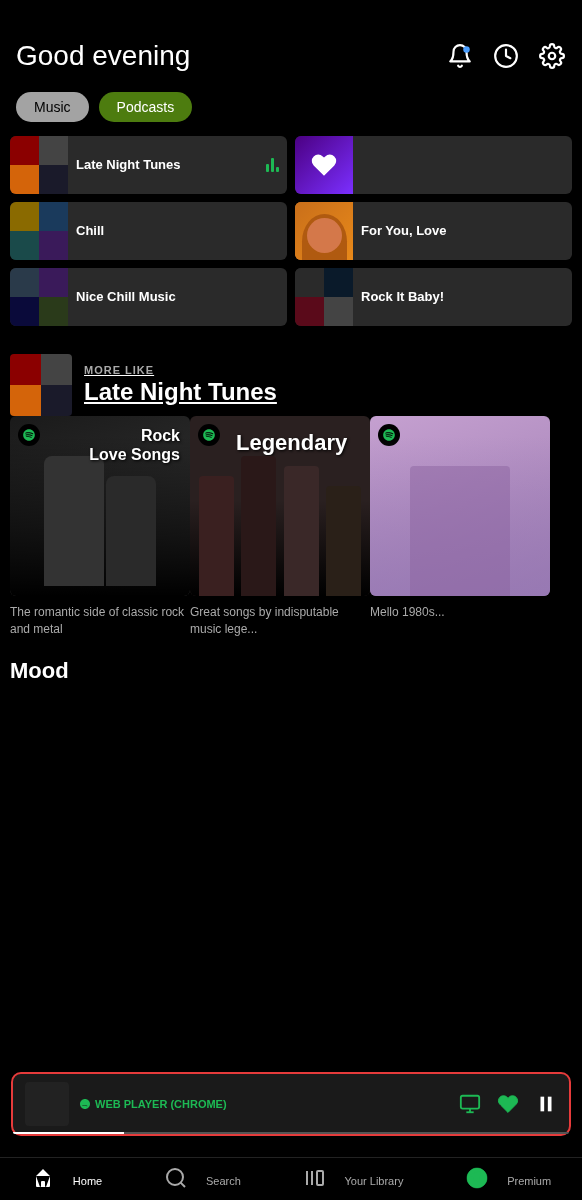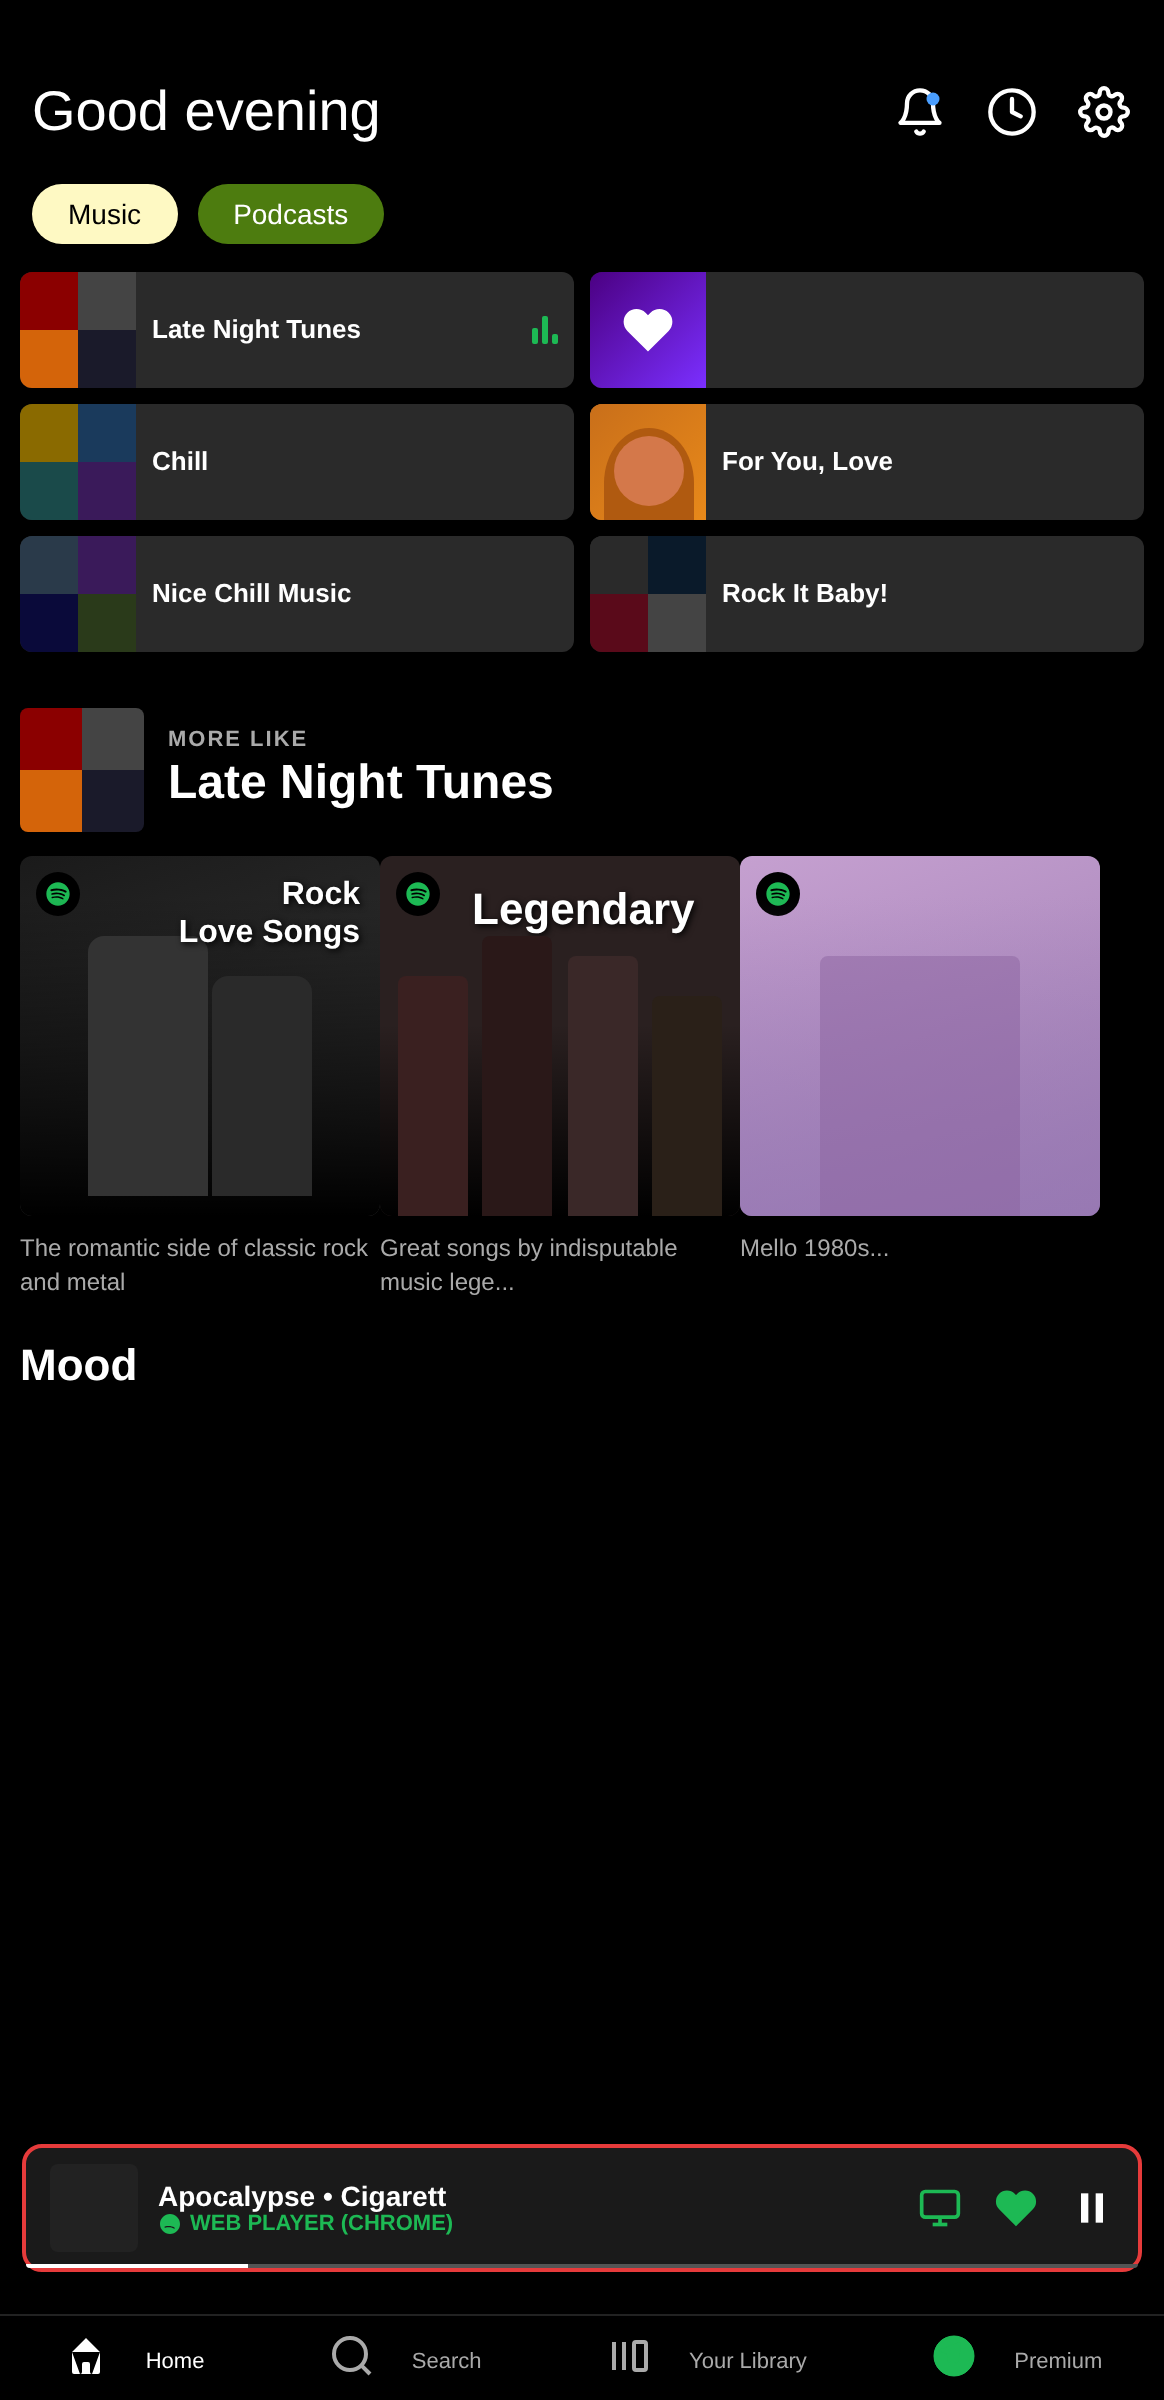--- a/index.html
+++ b/index.html
@@ -52,21 +52,21 @@
       background: #4d7c0f;
       color: #fff;
       border-radius: 20px;
       padding: 7px 18px;
       font-size: 14px;
       font-weight: 500;
       cursor: pointer;
       border: none;
     }
     .filter-pill.active {
-      background: #fef9c3;
+      background: #a3a3a3;
       color: #000;
     }
 
     
     .quick-grid {
       display: grid;
       grid-template-columns: 1fr 1fr;
       gap: 8px;
       padding: 0 10px;
       margin-bottom: 28px;
@@ -153,21 +153,22 @@
     }
     .section-title {
       font-size: 24px;
       font-weight: 700;
       color: #fff;
     }
     .section-title-with-thumb {
       display: flex;
       align-items: center;
       gap: 12px;
-      padding: 0 10px 12px 10px;
+      padding: 0 10px 0 10px;
+      text-decoration: underline;
     }
     .section-thumb {
       width: 62px;
       height: 62px;
       border-radius: 4px;
       overflow: hidden;
       flex-shrink: 0;
     }
     .section-thumb-inner {
       display: grid;
@@ -545,21 +546,20 @@
 
 </div>
 
 <div class="mood-section">
   <div class="mood-title">Mood</div>
 </div>
 
 <div class="now-playing">
   <div class="np-thumb" style="background:#222;"></div>
   <div class="np-info">
-    <div class="np-title">Apocalypse • Cigarett</div>
     <div class="np-subtitle">
       <svg width="12" height="12" viewBox="0 0 24 24" fill="#1db954">
         <path d="M12 2C6.48 2 2 6.48 2 12s4.48 10 10 10 10-4.48 10-10S17.52 2 12 2zm4.65 14.4c-.18.27-.56.36-.84.18-2.3-1.4-5.2-1.72-8.62-.94-.33.07-.66-.14-.73-.47-.07-.33.14-.66.47-.73 3.73-.85 6.93-.49 9.5 1.09.28.17.37.56.22.87z"></path>
       </svg>
       <span>WEB PLAYER (CHROME)</span>
     </div>
   </div>
   <div class="np-controls">
 
     <div class="np-btn">

